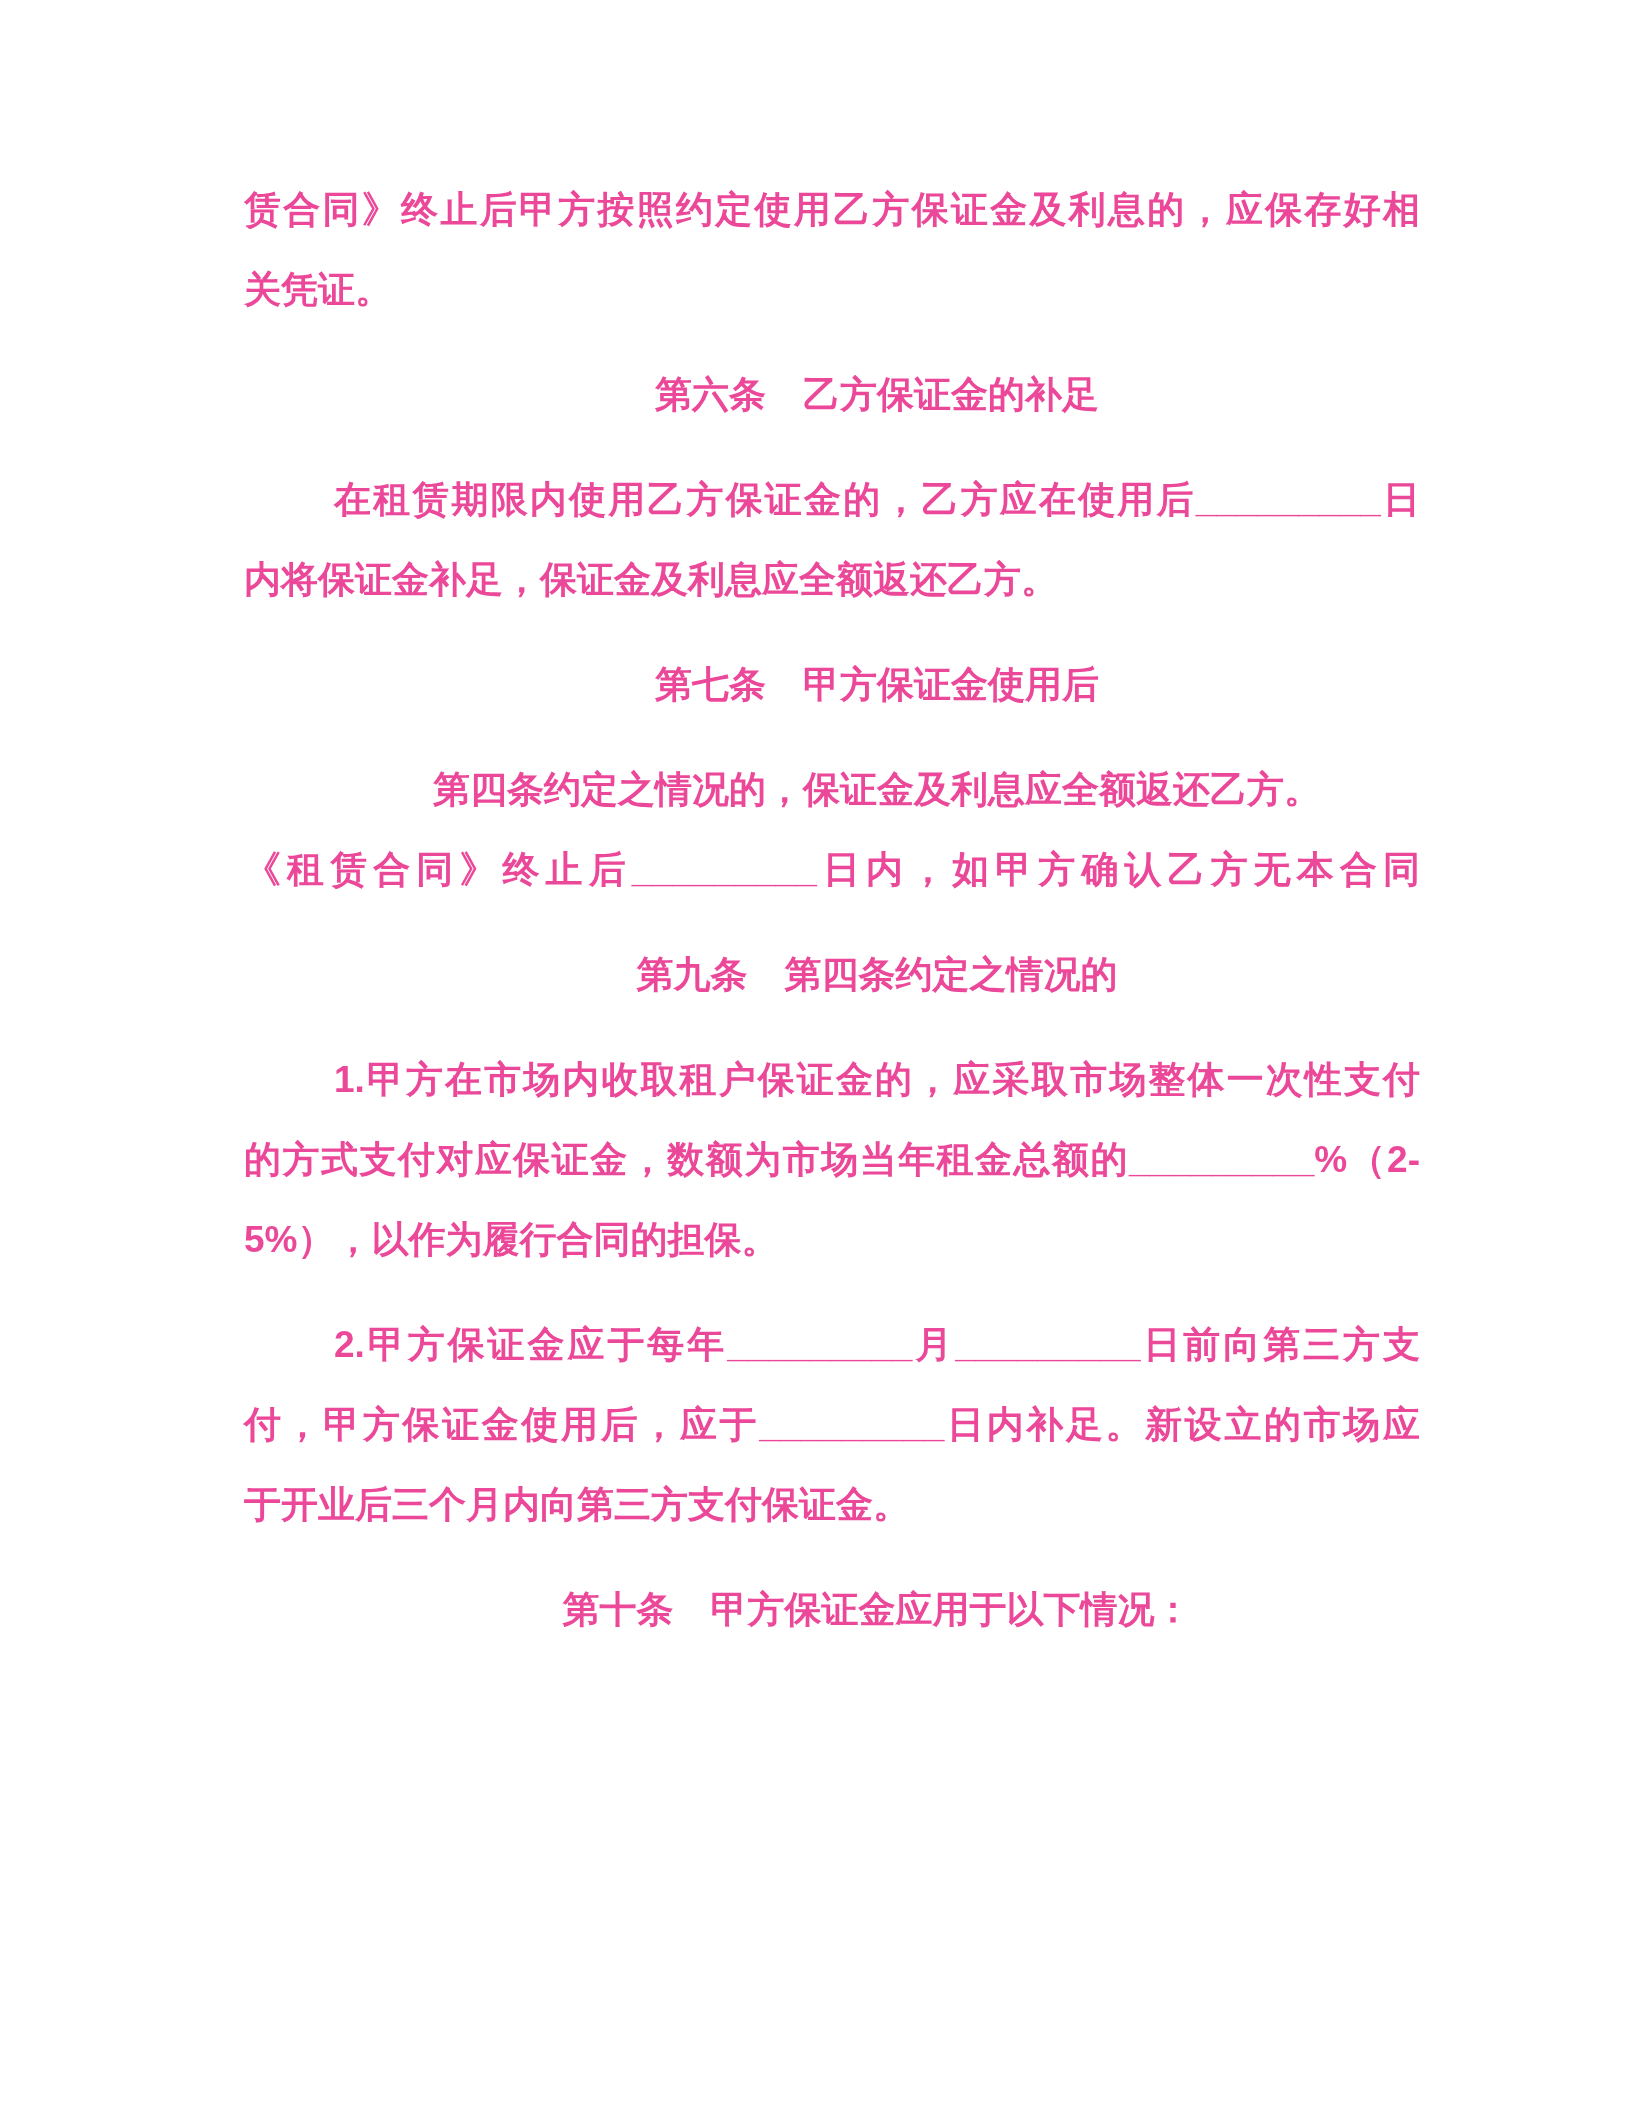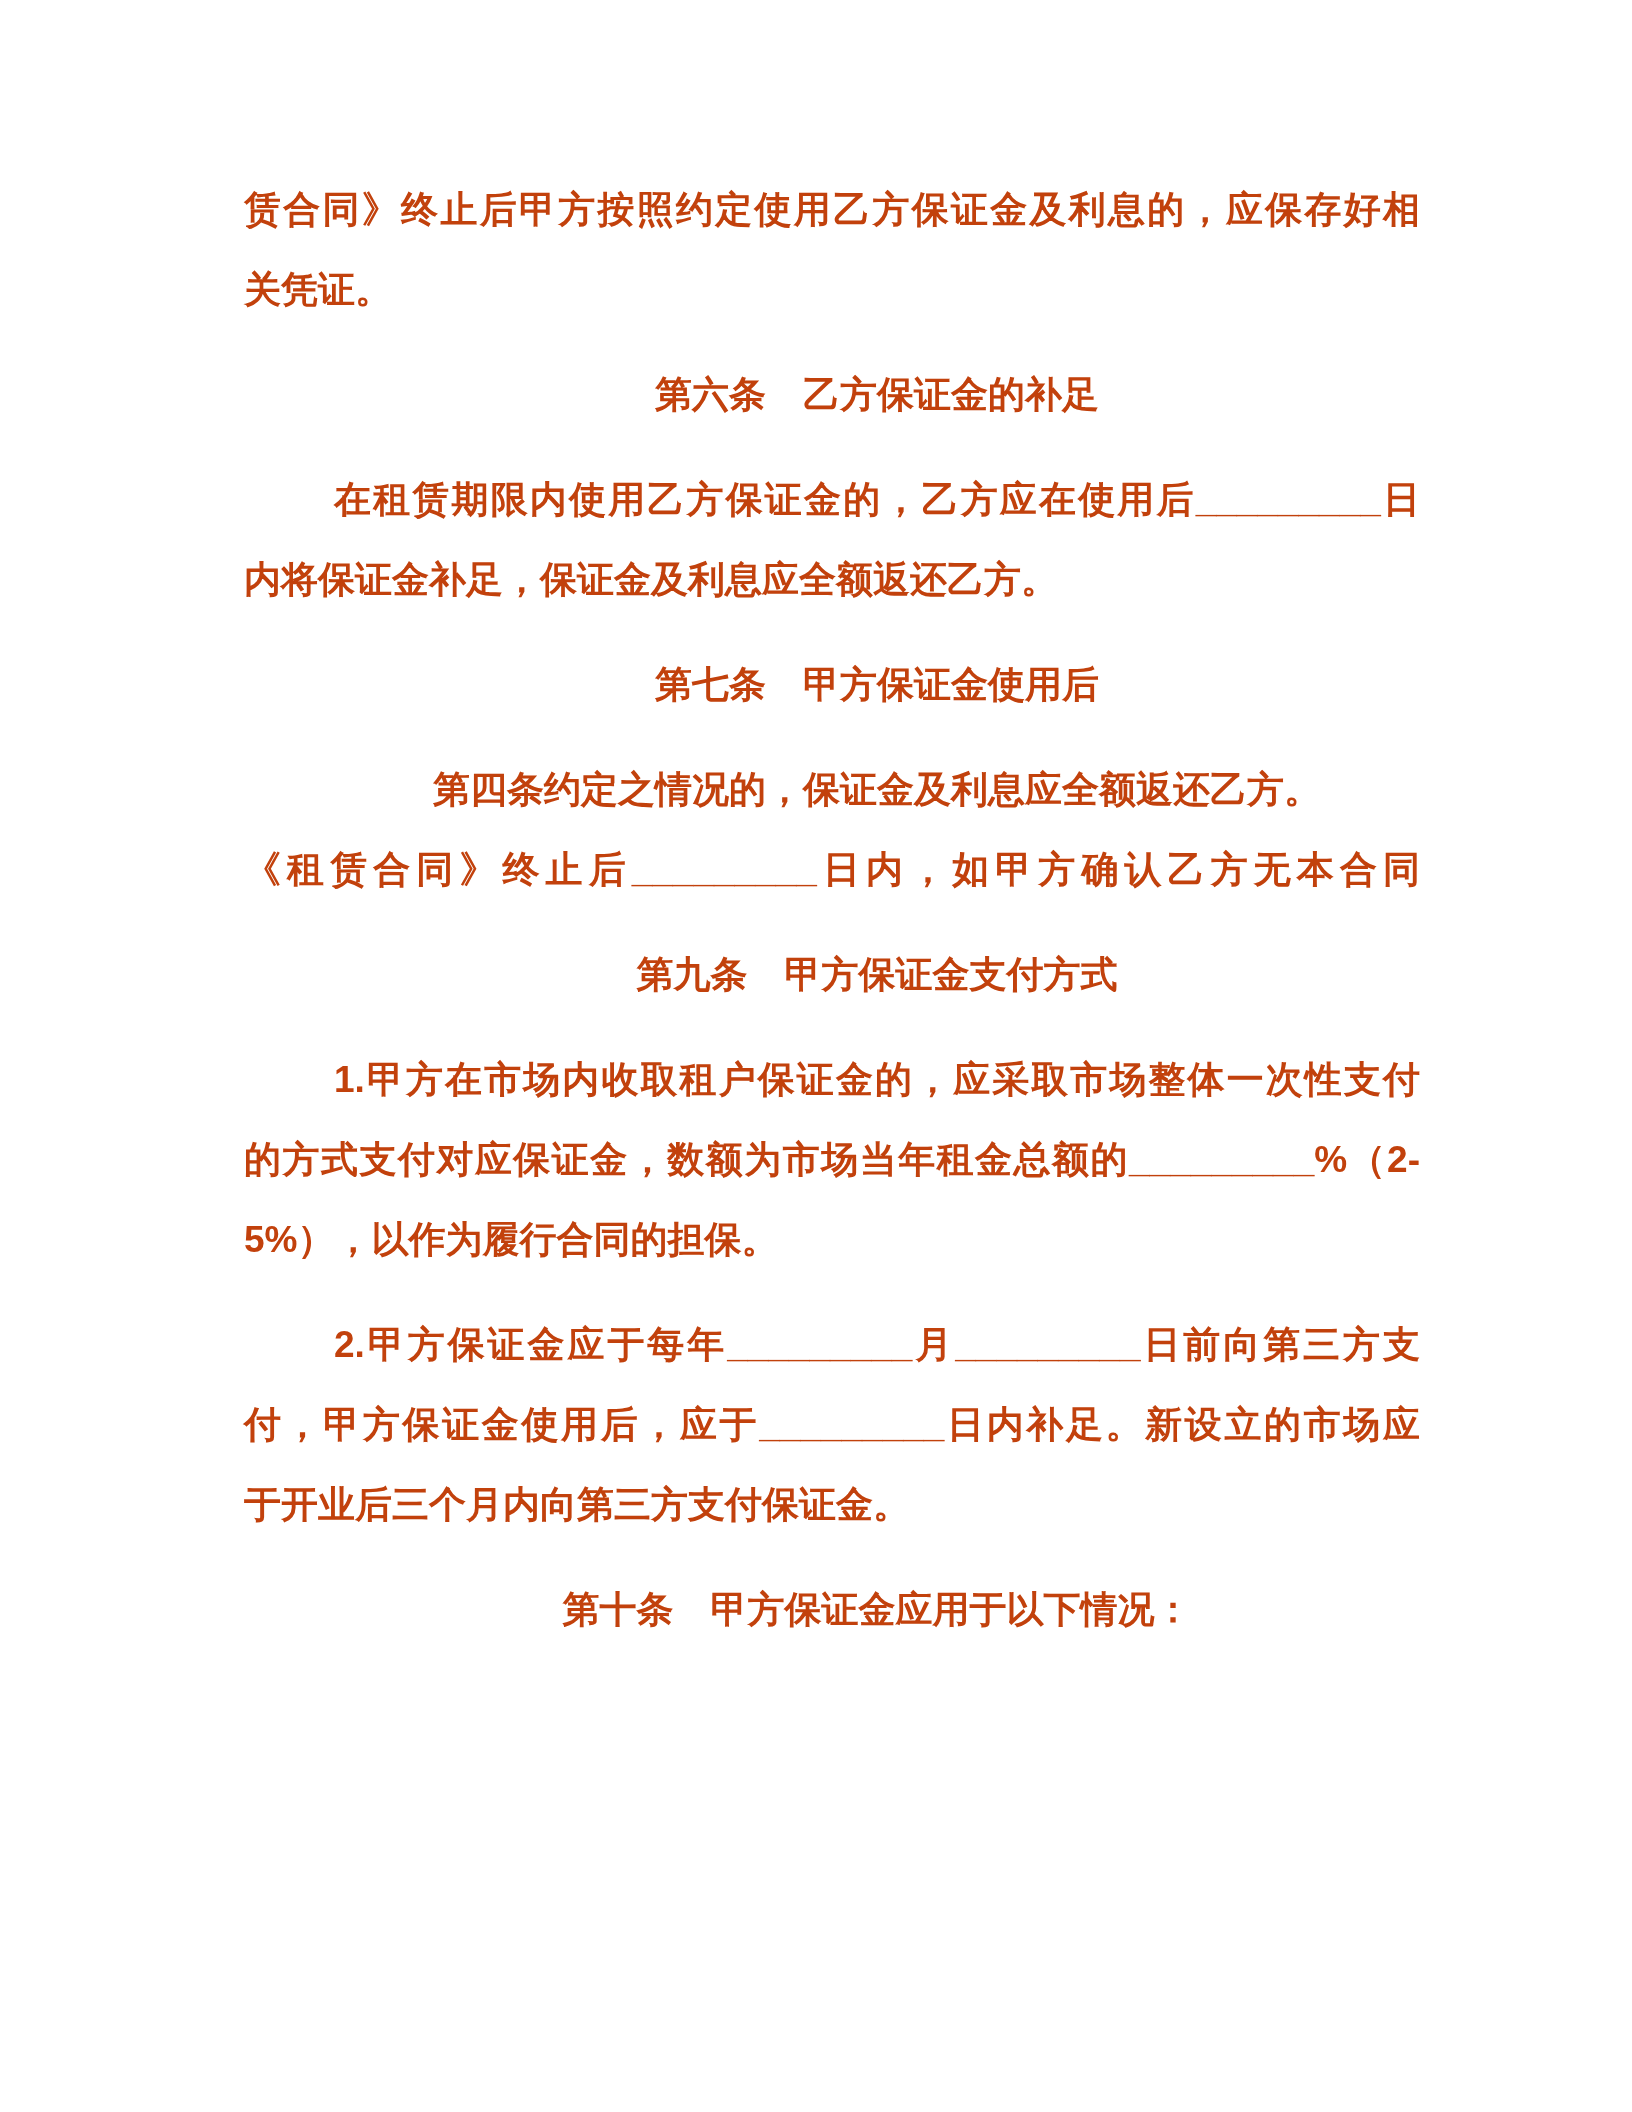--- a/index.html
+++ b/index.html
@@ -11,21 +11,21 @@
     position: relative;
     width: 1632px;
     height: 2112px;
     background: #ffffff;
     overflow: hidden;
     box-sizing: border-box;
     padding: 170px 212px 0 244px;
     font-family: "Liberation Sans", sans-serif;
     font-weight: 700;
     font-size: 37px;
-    color: #c2410c;
+    color: #ec4899;
   }
   .para {
     margin: 0 0 25px 0;
   }
   .line {
     line-height: 80px;
     text-align: left;
     white-space: normal;
   }
   .line.just {
@@ -54,21 +54,21 @@
         <div class="line">内将保证金补足，保证金及利息应全额返还乙方。</div>
       </div>
       <div class="para indent">
         <div class="line">第七条　甲方保证金使用后</div>
       </div>
       <div class="para indent">
         <div class="line">第四条约定之情况的，保证金及利息应全额返还乙方。</div>
         <div class="line just">《租赁合同》终止后_________日内，如甲方确认乙方无本合同</div>
       </div>
       <div class="para indent">
-        <div class="line">第九条　甲方保证金支付方式</div>
+        <div class="line">第九条　第四条约定之情况的</div>
       </div>
       <div class="para indent">
         <div class="line just">1.甲方在市场内收取租户保证金的，应采取市场整体一次性支付</div>
         <div class="line just">的方式支付对应保证金，数额为市场当年租金总额的_________%（2-</div>
         <div class="line">5%），以作为履行合同的担保。</div>
       </div>
       <div class="para indent">
         <div class="line just">2.甲方保证金应于每年_________月_________日前向第三方支</div>
         <div class="line just">付，甲方保证金使用后，应于_________日内补足。新设立的市场应</div>
         <div class="line">于开业后三个月内向第三方支付保证金。</div>

